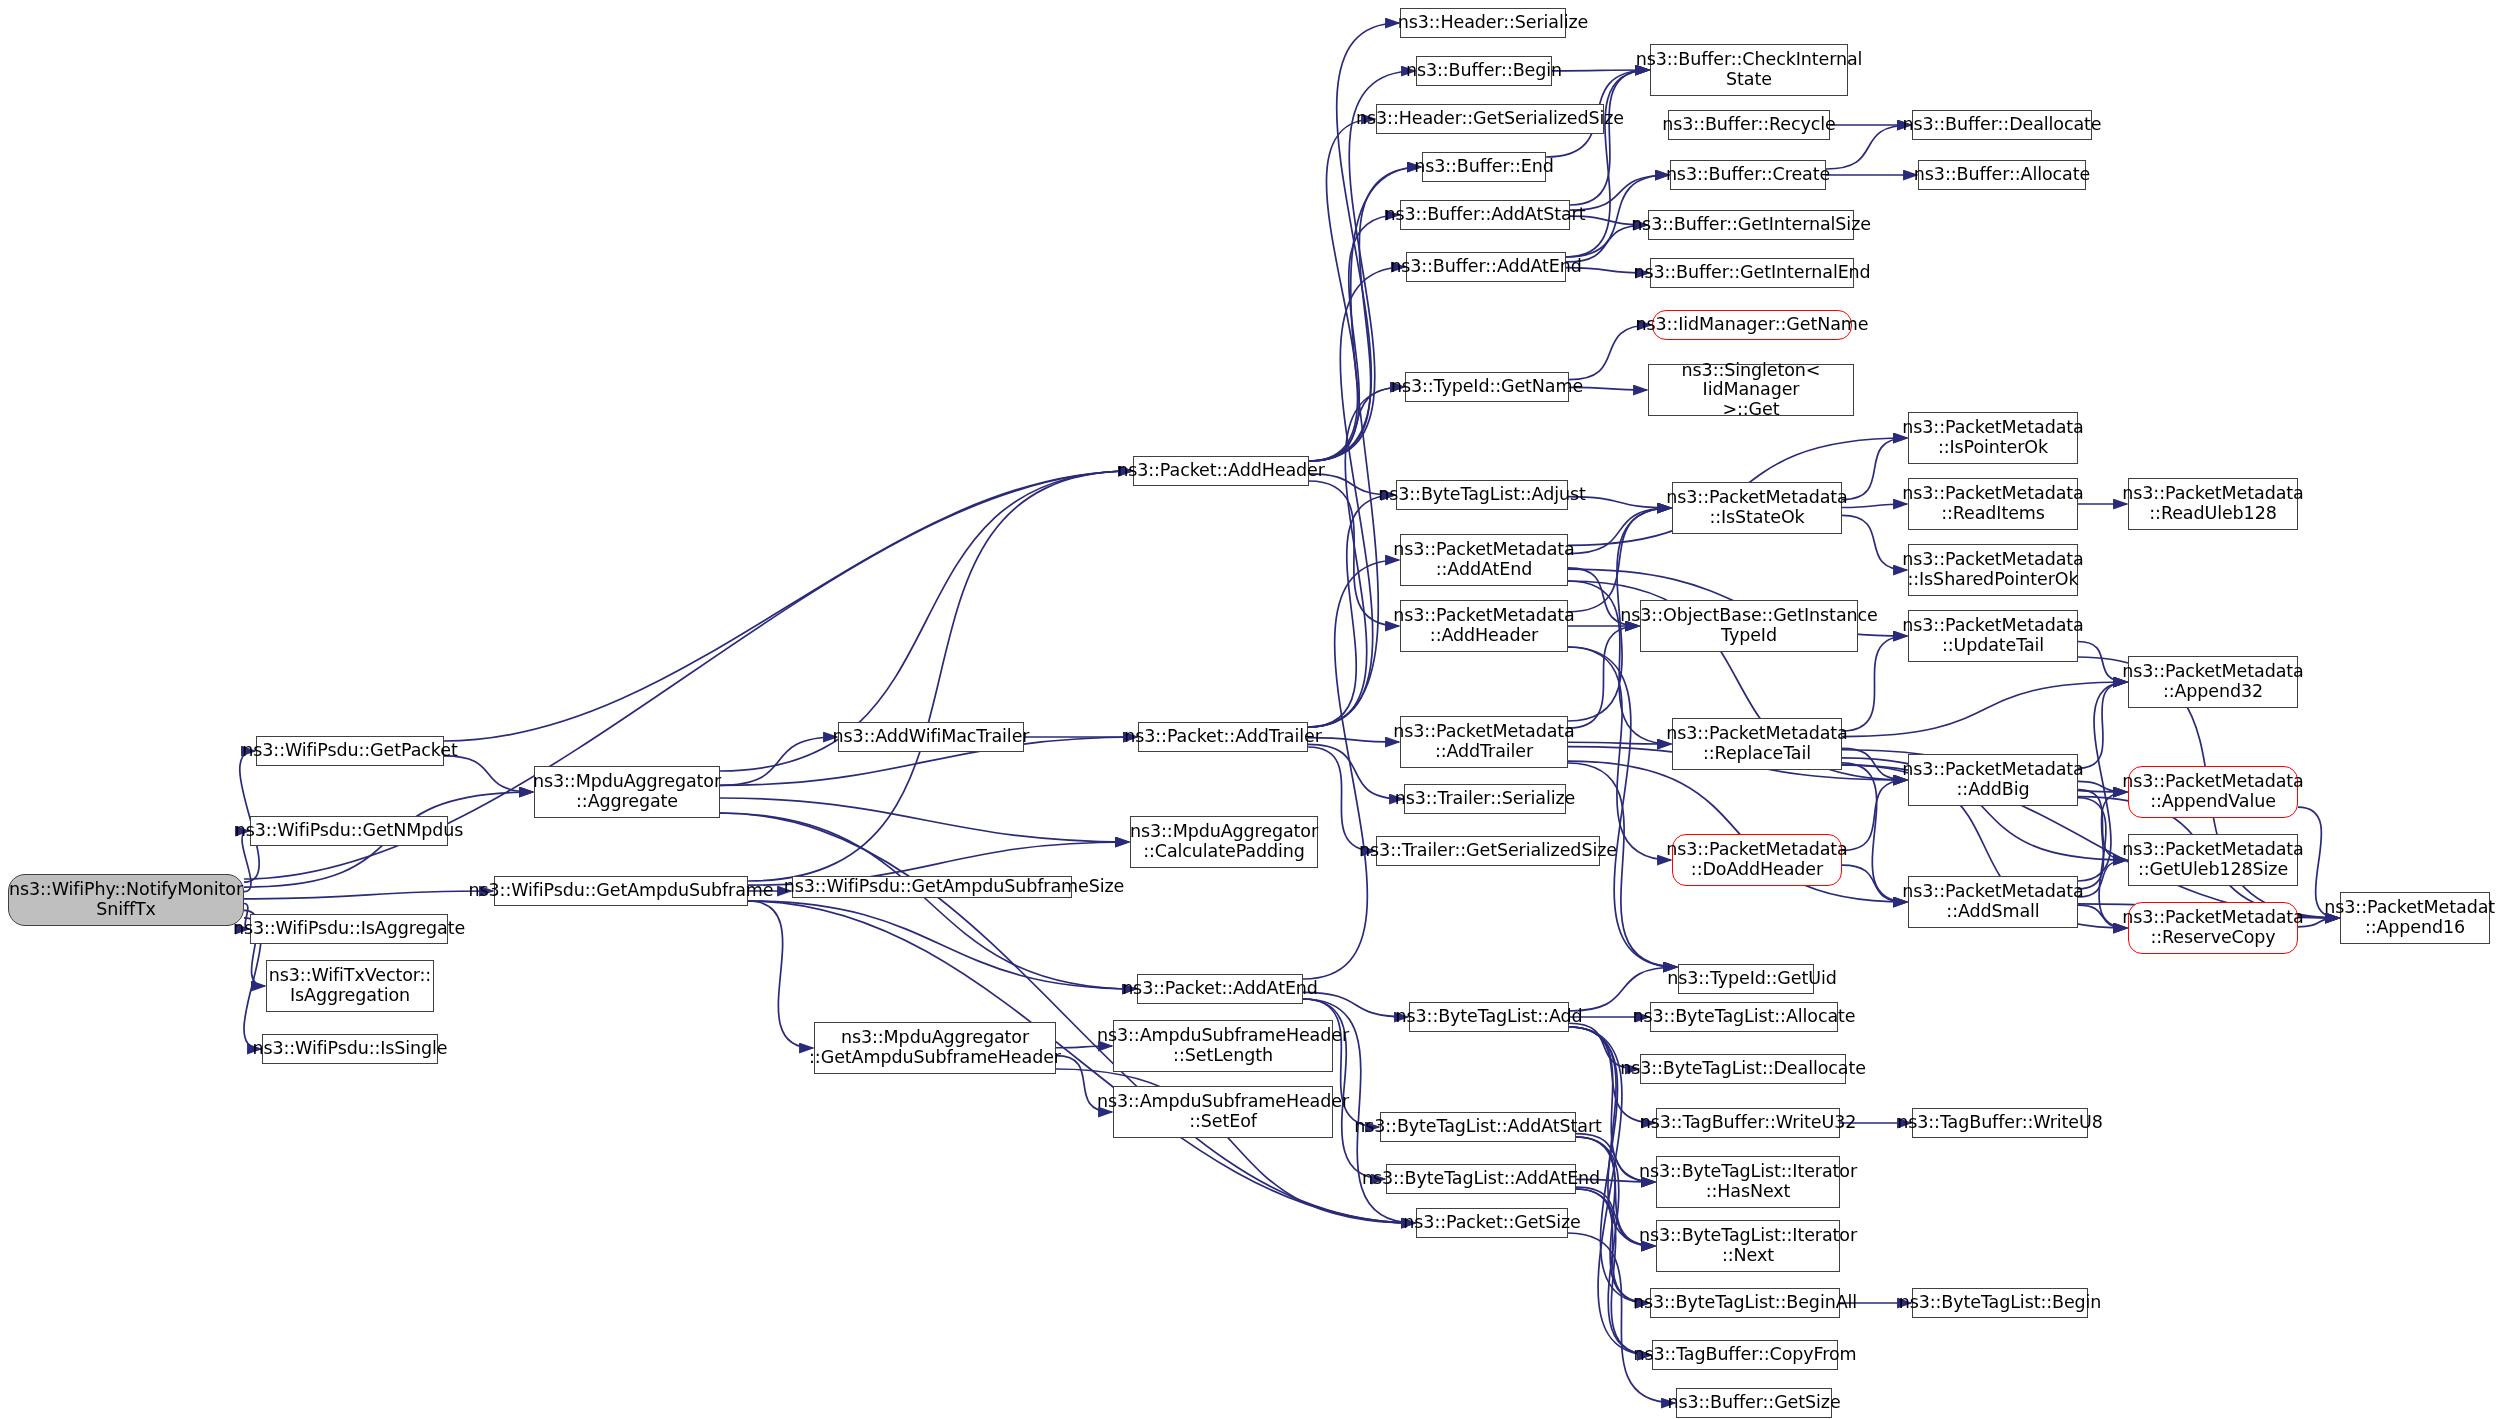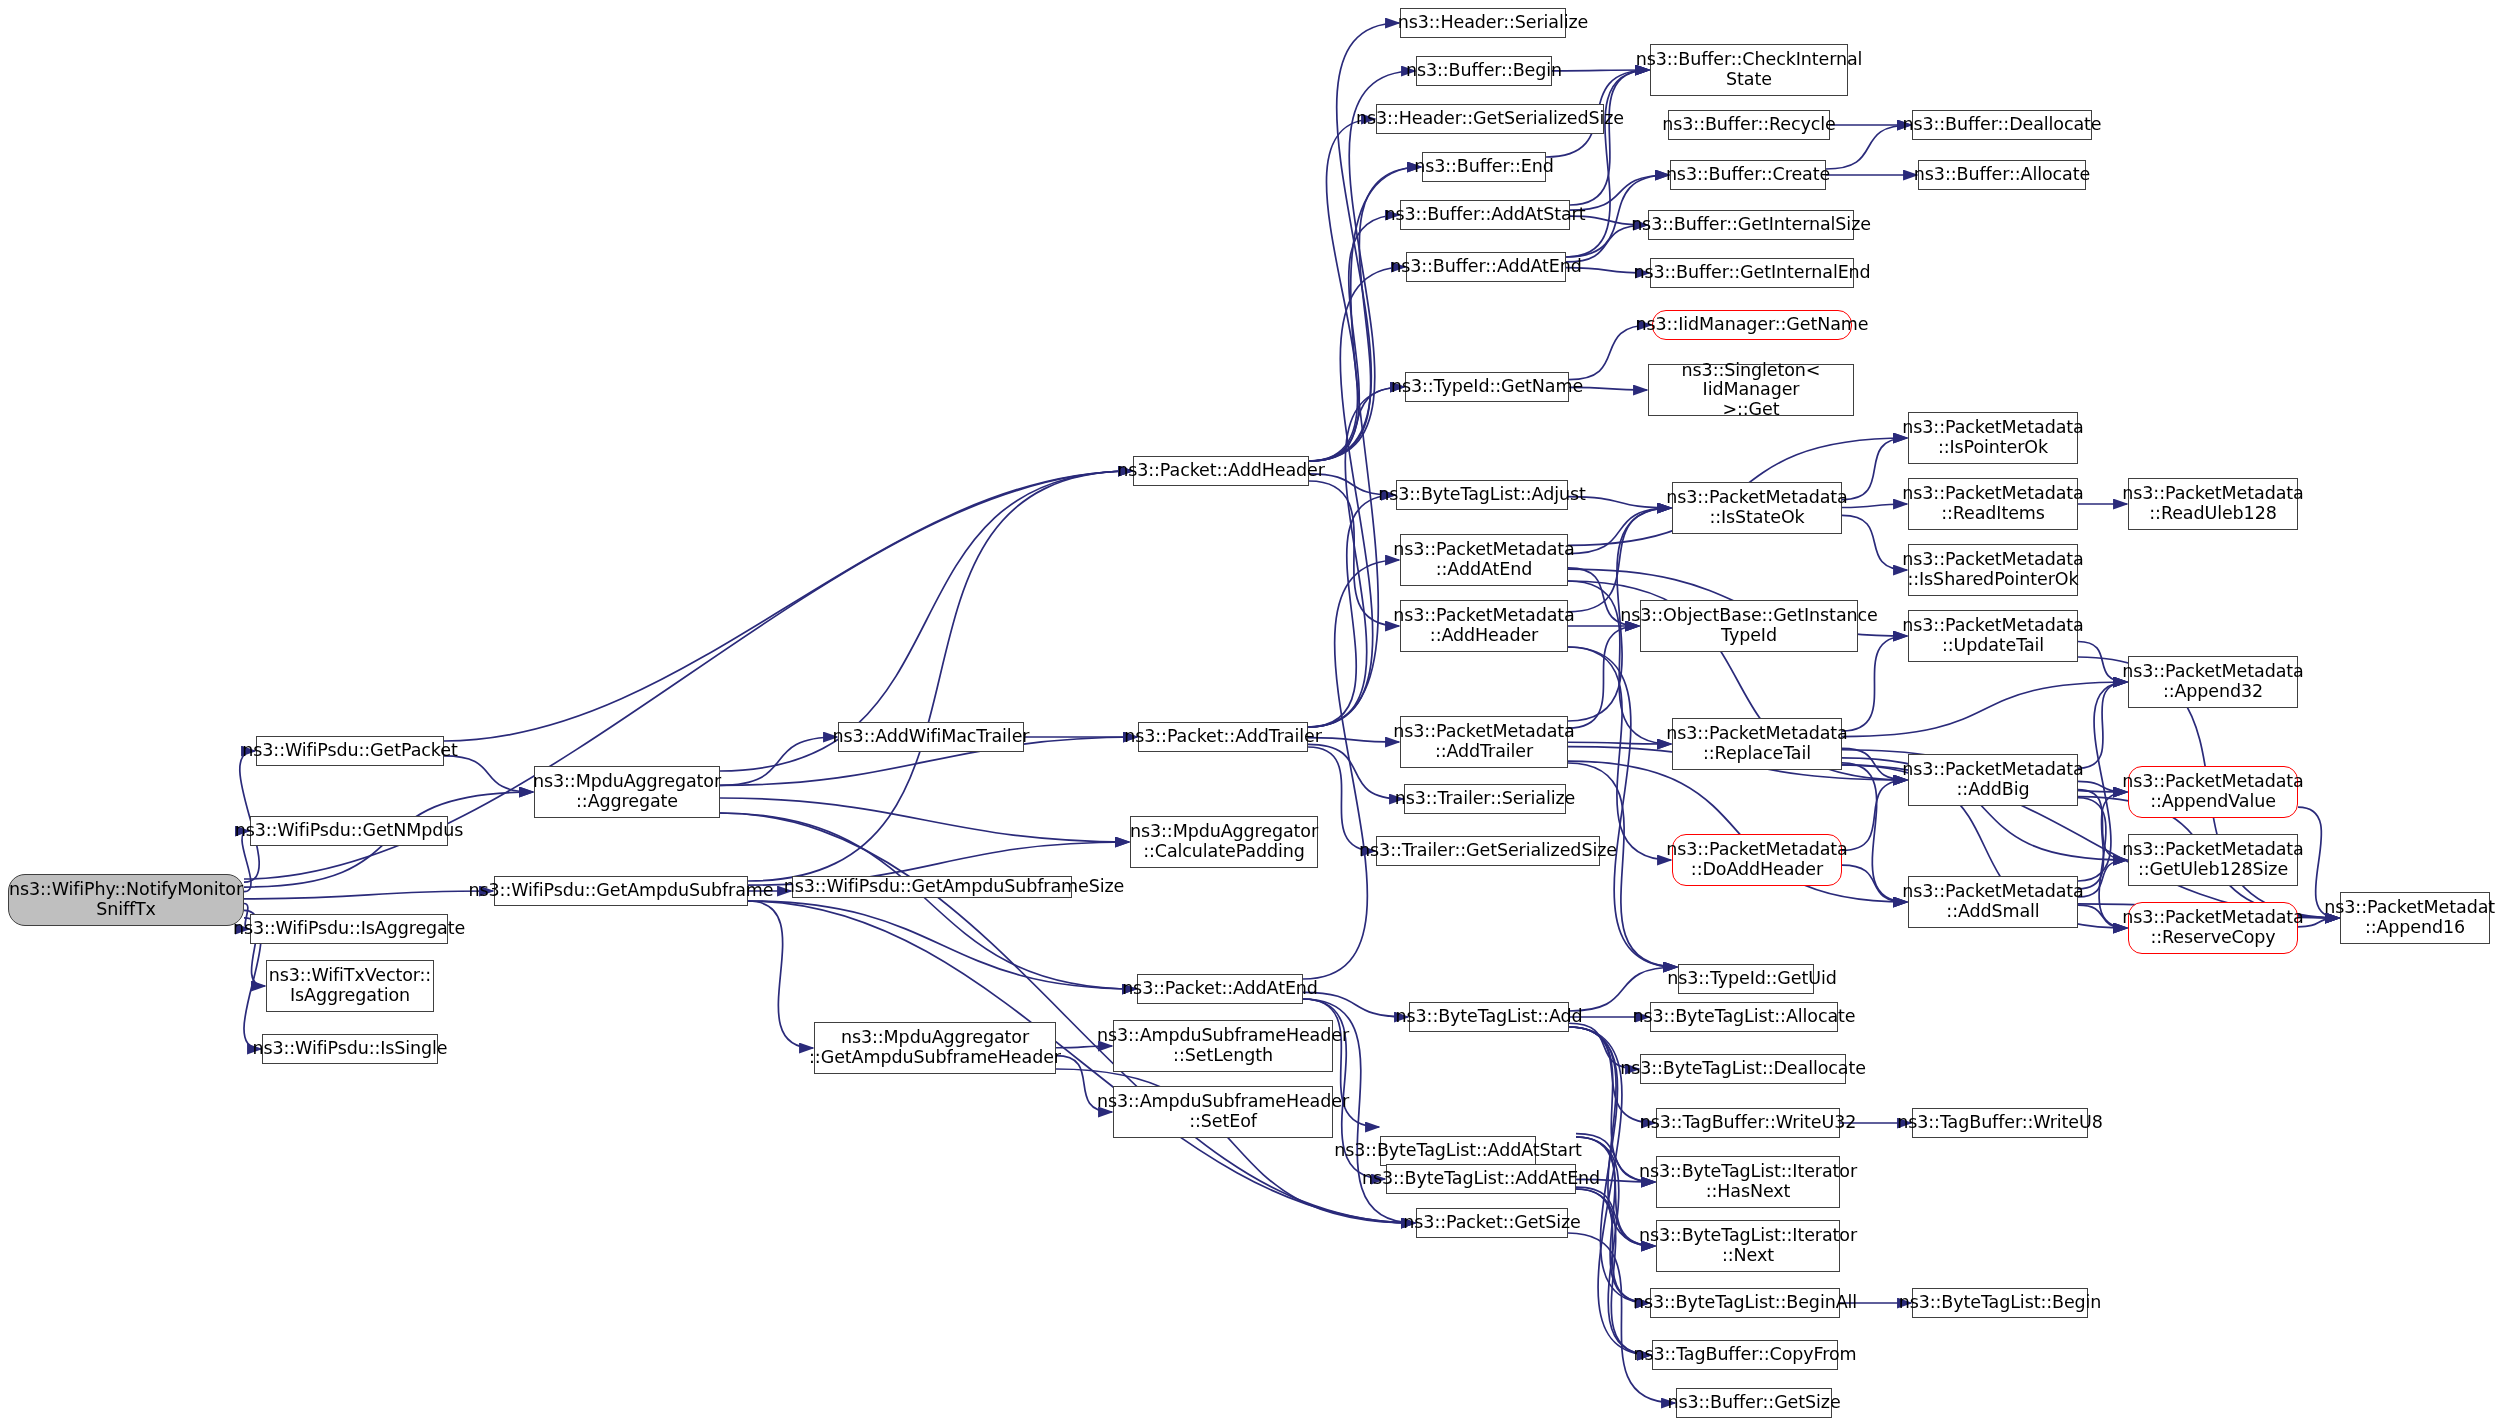--- a/index.html
+++ b/index.html
@@ -212,21 +212,21 @@
       <div class="node" style="left: 1396px; top: 480px; width: 172px; height: 30px;">ns3::ByteTagList::Adjust</div>
       <div class="node" style="left: 1400px; top: 534px; width: 168px; height: 52px;">ns3::PacketMetadata
 ::AddAtEnd</div>
       <div class="node" style="left: 1400px; top: 600px; width: 168px; height: 52px;">ns3::PacketMetadata
 ::AddHeader</div>
       <div class="node" style="left: 1400px; top: 716px; width: 168px; height: 52px;">ns3::PacketMetadata
 ::AddTrailer</div>
       <div class="node" style="left: 1404px; top: 784px; width: 162px; height: 30px;">ns3::Trailer::Serialize</div>
       <div class="node" style="left: 1376px; top: 836px; width: 224px; height: 30px;">ns3::Trailer::GetSerializedSize</div>
       <div class="node" style="left: 1409px; top: 1002px; width: 160px; height: 30px;">ns3::ByteTagList::Add</div>
-      <div class="node" style="left: 1380px; top: 1112px; width: 156px; height: 30px; margin-top: 24px;">ns3::ByteTagList::AddAtStart</div>
+      <div class="node" style="left: 1380px; top: 1112px; width: 196px; height: 30px;">ns3::ByteTagList::AddAtStart</div>
       <div class="node" style="left: 1386px; top: 1164px; width: 190px; height: 30px;">ns3::ByteTagList::AddAtEnd</div>
       <div class="node" style="left: 1650px; top: 44px; width: 198px; height: 52px;">ns3::Buffer::CheckInternal
 State</div>
       <div class="node" style="left: 1668px; top: 110px; width: 162px; height: 30px;">ns3::Buffer::Recycle</div>
       <div class="node" style="left: 1670px; top: 160px; width: 156px; height: 30px;">ns3::Buffer::Create</div>
       <div class="node" style="left: 1648px; top: 210px; width: 206px; height: 30px;">ns3::Buffer::GetInternalSize</div>
       <div class="node" style="left: 1650px; top: 258px; width: 204px; height: 30px;">ns3::Buffer::GetInternalEnd</div>
       <div class="node hl" style="left: 1652px; top: 310px; width: 200px; height: 30px;">ns3::IidManager::GetName</div>
       <div class="node" style="left: 1648px; top: 364px; width: 206px; height: 52px;">ns3::Singleton&lt; IidManager
 &gt;::Get</div>

